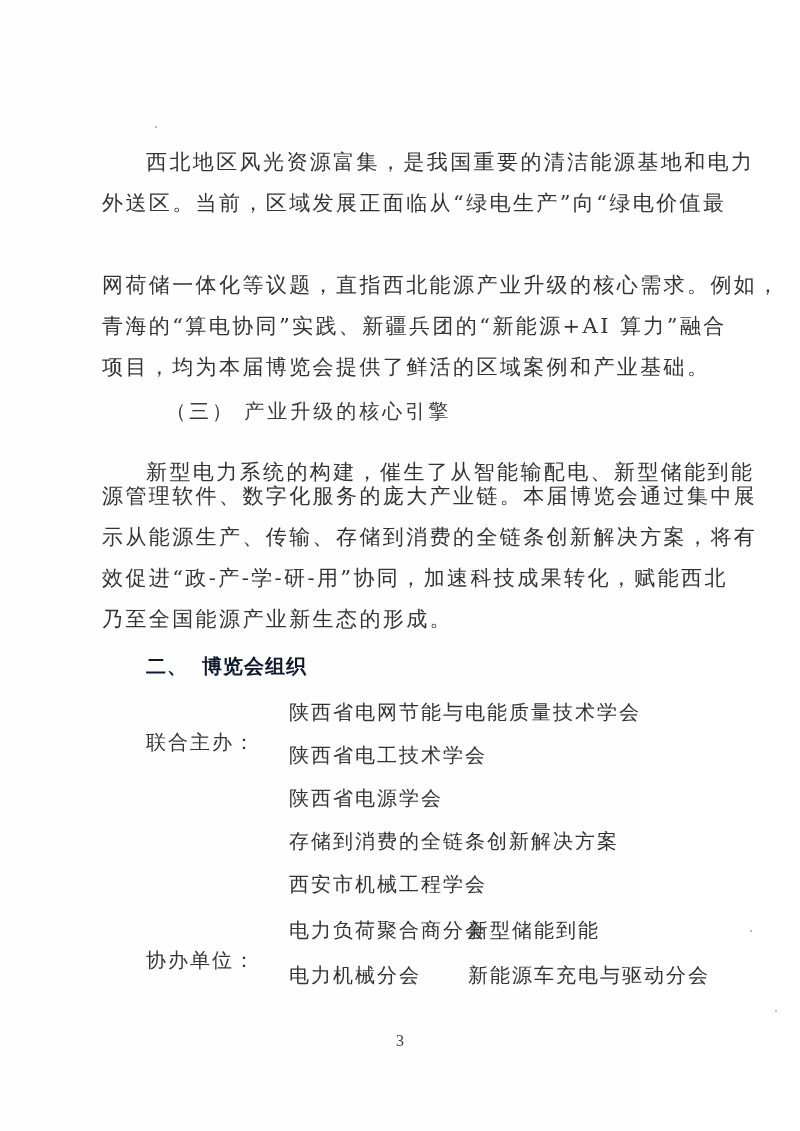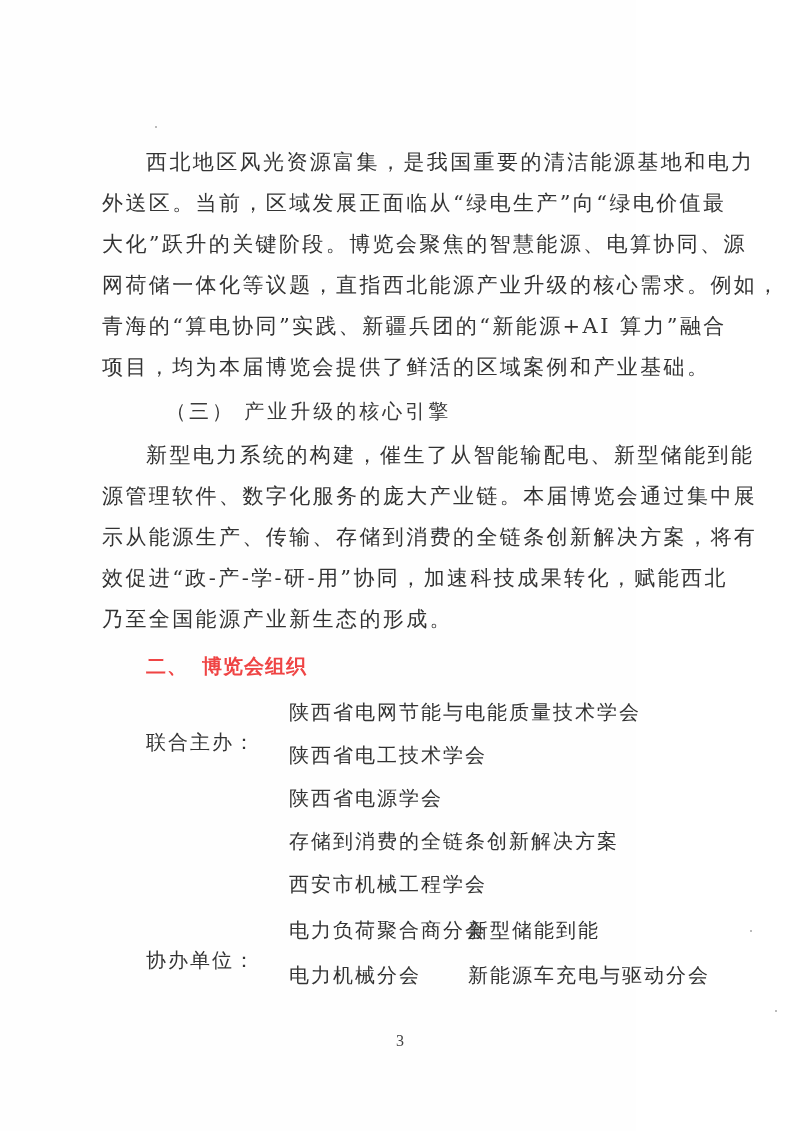--- a/index.html
+++ b/index.html
@@ -37,21 +37,21 @@
       font-size: 20px;
       letter-spacing: 3px;
       color: #3a3a3a;
     }
     .h2 {
       left: 146px;
       font-family: Liberation Serif, serif;
       font-weight: bold;
       font-size: 20px;
       letter-spacing: 1px;
-      color: #ef4444;
+      color: #0f172a;
     }
     .h2 .num { display: inline-block; width: 56px; }
     .org-row {
       position: absolute;
       left: 146px;
       font-size: 20px;
       line-height: 28px;
       letter-spacing: 2px;
       white-space: nowrap;
       color: #333333;
@@ -74,28 +74,27 @@
       background: #bbbbbb;
     }
   </style>
 </head>
 <body>
 
 <div class="page">
 
   <div class="line indent" style="top:148px;">西北地区风光资源富集，是我国重要的清洁能源基地和电力</div>
   <div class="line" style="top:189px;">外送区。当前，区域发展正面临从“绿电生产”向“绿电价值最</div>
-  <div class="line" style="top:230px;">大化”跃升的关键阶段。博览会聚焦的智慧能源、电算协同、源</div>
   <div class="line" style="top:271px;">网荷储一体化等议题，直指西北能源产业升级的核心需求。例如，</div>
   <div class="line" style="top:312px;">青海的“算电协同”实践、新疆兵团的“新能源+AI 算力”融合</div>
   <div class="line" style="top:353px;">项目，均为本届博览会提供了鲜活的区域案例和产业基础。</div>
 
   <div class="line kai" style="top:397px;">（三） 产业升级的核心引擎</div>
 
-  <div class="line indent" style="top:441px;">新型电力系统的构建，催生了从智能输配电、新型储能到能</div>
+  <div class="line indent" style="top:458px;">新型电力系统的构建，催生了从智能输配电、新型储能到能</div>
   <div class="line" style="top:482px;">源管理软件、数字化服务的庞大产业链。本届博览会通过集中展</div>
   <div class="line" style="top:523px;">示从能源生产、传输、存储到消费的全链条创新解决方案，将有</div>
   <div class="line" style="top:564px;">效促进“政-产-学-研-用”协同，加速科技成果转化，赋能西北</div>
   <div class="line" style="top:605px;">乃至全国能源产业新生态的形成。</div>
 
   <div class="line h2" style="top:652px;">
     <span class="num">二、</span><span>博览会组织</span>
   </div>
 
   <div class="org-row" style="top:698px;">

